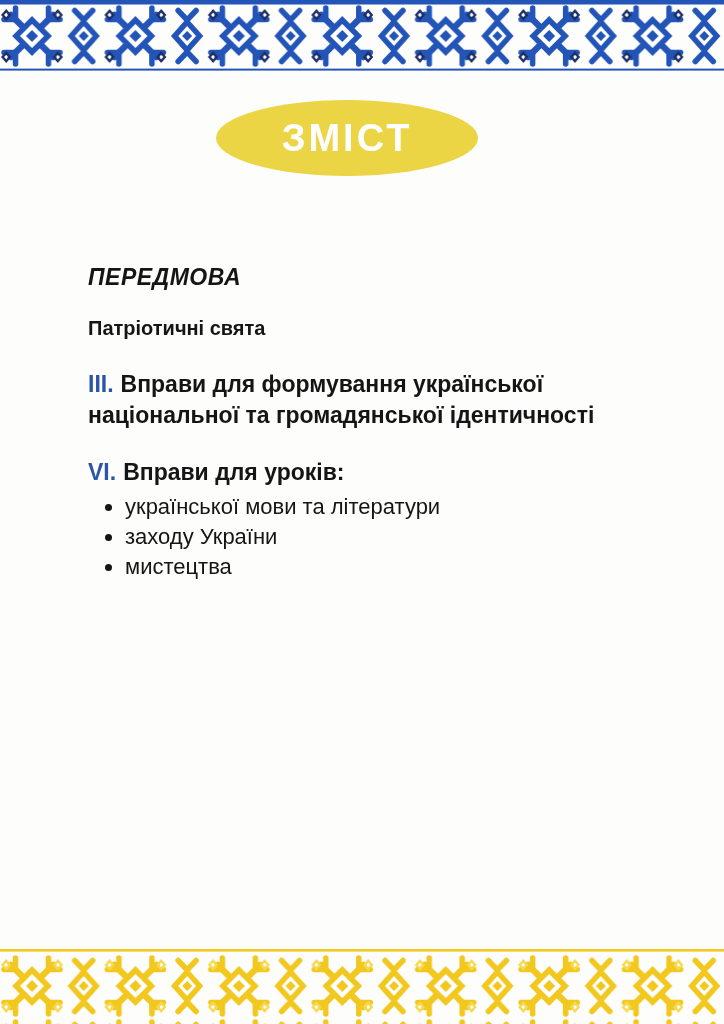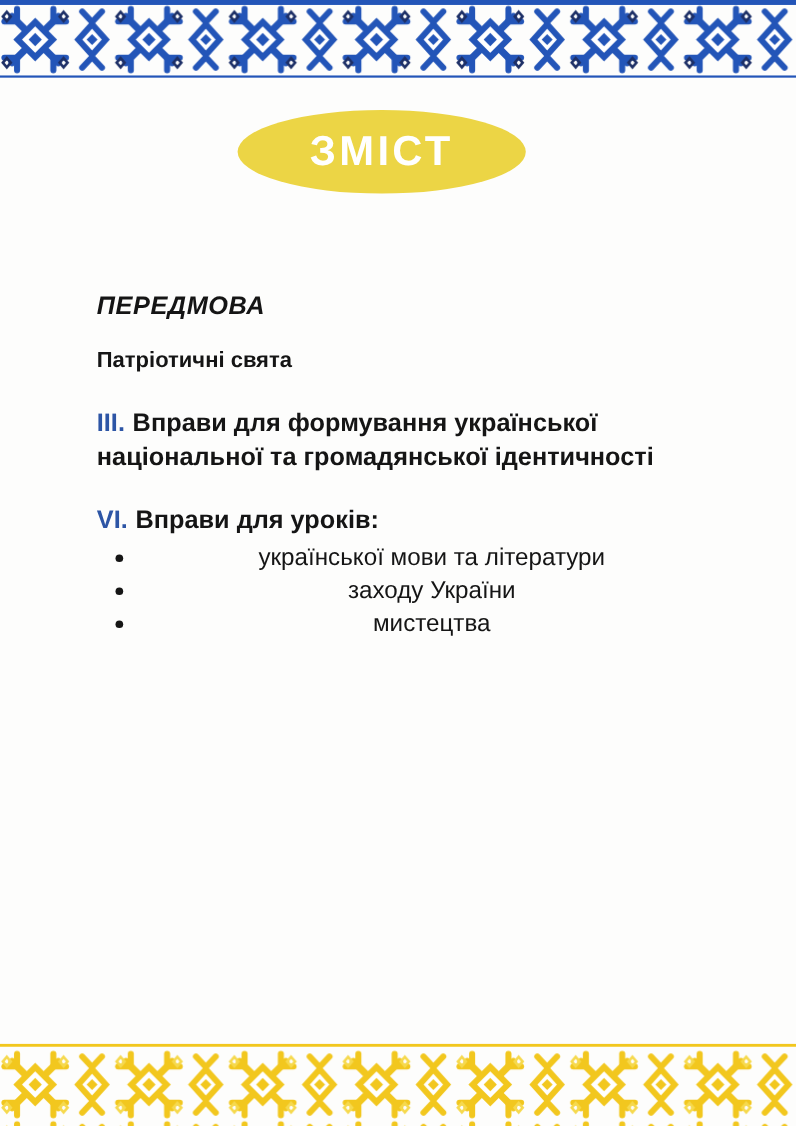--- a/index.html
+++ b/index.html
@@ -46,21 +46,21 @@
     font-size:20px;font-weight:bold;line-height:29px;margin-bottom:26px;
   }
   .item{
     font-size:23px;font-weight:bold;line-height:31px;margin-bottom:26px;
   }
   .num{color:var(--numeral);margin-right:7px;}
   .sub{
     list-style:disc;margin:4px 0 0 0;padding-left:37px;
   }
   .sub li{
-    font-weight:normal;font-size:22px;line-height:30px;text-align:center;
+    font-weight:normal;font-size:22px;line-height:30px;
   }
 </style>
 </head>
 <body>
 
 <svg class="border top" width="724" height="72" viewBox="0 0 724 72">
   <defs>
     <g id="arm" fill="none" stroke-linecap="round">
       <path d="M-9,-9 L-21,-21" stroke-width="6.5"></path>
       <path d="M-16.5,-16.5 L-16.5,-28" stroke-width="5.5"></path>

